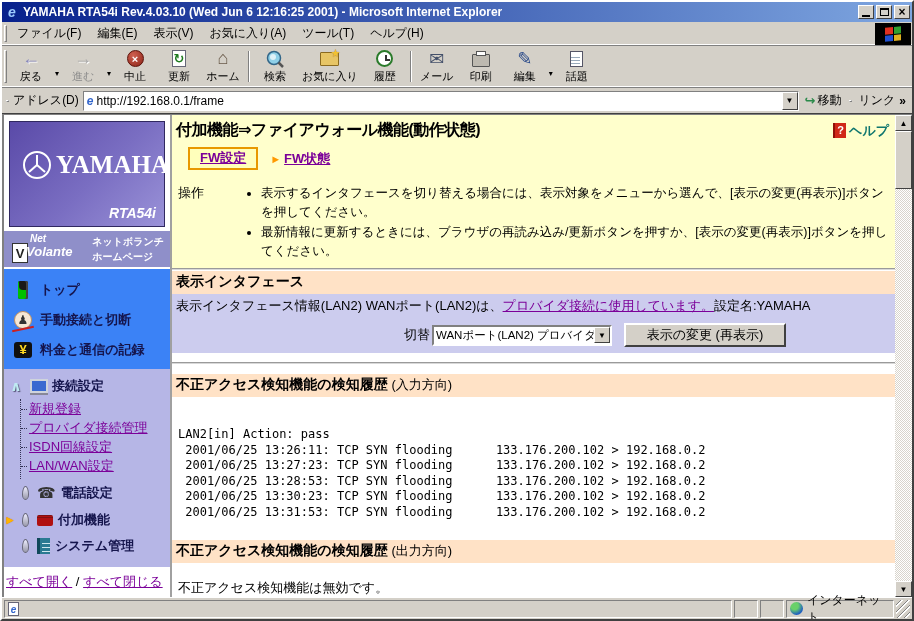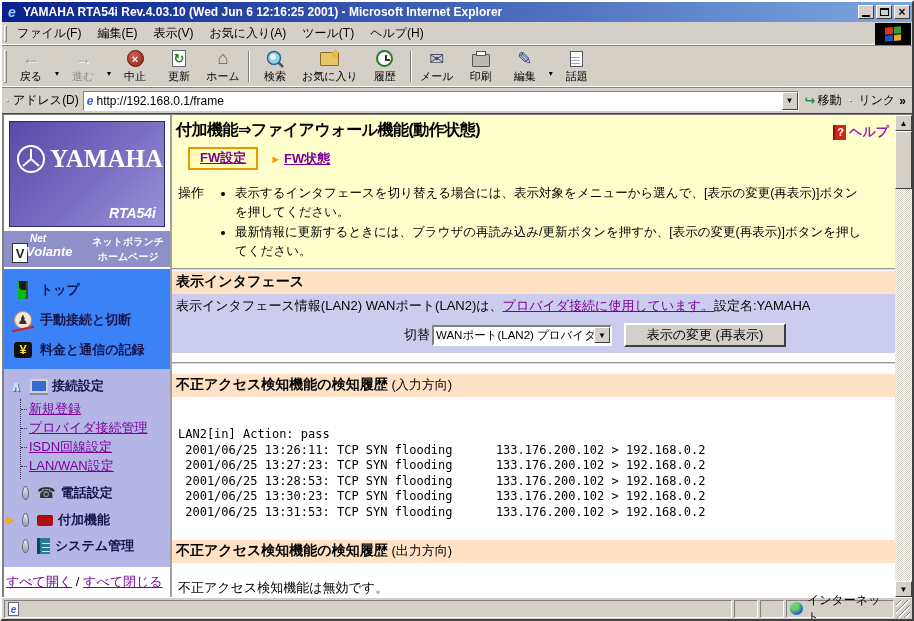--- a/index.html
+++ b/index.html
@@ -79,33 +79,33 @@
   .links-area { display:flex; align-items:center; font-size:12px; padding:0 4px; }
   .chev { color:#000; font-weight:bold; margin-left:4px; }
 
   
   .main { flex:1; display:flex; border-top:1px solid #808080; min-height:0; }
 
   
   .sidebar { width:170px; flex:0 0 auto; background:#fff; border-right:2px solid #a0a0a0; overflow:hidden;
     border-left:2px solid #808080; display:flex; flex-direction:column; }
   .logo-box { margin:6px 5px 4px 5px; height:112px; background:linear-gradient(135deg,#5a4aa8 0%,#7a6ec2 55%,#9a92d8 100%);
-    border:1px solid #302860; position:relative; padding:6px; }
+    border:1px solid #302860; position:relative; padding:12px; }
   .yamaha-row { display:flex; align-items:center; margin-top:16px; }
   .tuning-logo { flex:0 0 auto; margin-right:4px; }
   .brand { color:#fff; font-weight:bold; font-size:25px; letter-spacing:0px; font-family:"Liberation Serif","DejaVu Serif",serif; }
   .model { position:absolute; right:8px; bottom:5px; color:#fff; font-weight:bold; font-size:14px; font-style:italic; }
   .netvolante { background:#8f8fc9; height:40px; display:flex; align-items:center; justify-content:space-between;
     padding:2px 6px; border-bottom:2px solid #ffffff; }
   .nv-logo { position:relative; width:62px; height:32px; }
   .nv-page { position:absolute; left:2px; top:10px; width:16px; height:20px; background:#fff; border:1px solid #333;
     color:#222; font-weight:bold; font-size:13px; text-align:center; line-height:20px; }
   .nv-net { position:absolute; left:20px; top:0; color:#fff; font-weight:bold; font-size:10px; font-style:italic; }
   .nv-vol { position:absolute; left:16px; top:11px; color:#fff; font-weight:bold; font-size:13px; font-style:italic; }
-  .nv-text { color:#fff; font-size:10px; font-weight:bold; text-align:center; line-height:1.5; }
+  .nv-text { color:#fff; font-size:10px; font-weight:bold; text-align:left; line-height:1.5; }
   .side-main { background:#3b82f6; padding:6px 0 4px 0; }
   .side-item { display:flex; align-items:center; padding:5px 4px 5px 8px; color:#15154d; font-weight:bold; font-size:13px; }
   .si-icon { width:22px; height:20px; margin-right:6px; display:flex; align-items:center; justify-content:center; flex:0 0 auto; }
   .router-ic { width:10px; height:18px; background:#1a1a1a; border-radius:2px;
     box-shadow:inset -2px 0 0 #444, inset 3px -11px 0 -2px #00c000; }
   .person-ic { width:18px; height:18px; border-radius:50%; background:#f6e7d5; border:1px solid #c09060;
     color:#333; font-size:12px; text-align:center; line-height:17px; position:relative; }
   .person-ic i { position:absolute; left:-3px; bottom:-2px; width:22px; height:2px; background:#cc2020; transform:rotate(-12deg); }
   .yen-ic { width:18px; height:16px; background:#101010; border-radius:3px; color:#ffd820; font-weight:bold;
     font-size:13px; text-align:center; line-height:15px; }
@@ -122,31 +122,31 @@
   .vane-ic { width:7px; height:14px; border-radius:50% 50% 50% 50%/60% 60% 40% 40%;
     background:linear-gradient(#eef,#99a); border:1px solid #667; margin:0 8px 0 18px; flex:0 0 auto; }
   .case-ic { width:16px; height:11px; background:#b01010; border-radius:2px; border-top:3px double #801010; margin-right:5px; }
   .book-ic { width:13px; height:16px; background:#2a7a92; border-left:3px solid #10485a; margin-right:5px;
     background-image:repeating-linear-gradient(#2a7a92 0 3px,#cfe8ee 3px 4px); background-size:8px 12px; background-position:2px 2px; background-repeat:no-repeat; }
   .side-foot { background:#fff; padding:6px 2px; font-size:13px; flex:1; }
 
   
   .content { flex:1; background:#ffffff; overflow:hidden; display:flex; flex-direction:column; min-width:0; }
   .yellow-block { background:#ffffcc; padding:5px 4px 0 4px; height:153px; flex:0 0 auto; }
-  .page-title-row { display:flex; align-items:flex-end; justify-content:space-between; }
+  .page-title-row { display:flex; align-items:center; justify-content:space-between; }
   .page-title { font-size:16px; font-weight:bold; color:#000; letter-spacing:-0.5px; }
   .help-area { display:flex; align-items:center; margin-right:2px; }
   .help-book { width:13px; height:15px; background:#d02818; border-left:2px solid #901008; color:#fff; font-weight:bold;
     font-size:11px; text-align:center; line-height:15px; margin-right:3px; }
-  .help-label { color:#a21caf; font-size:13px; font-weight:bold; }
+  .help-label { color:#0f766e; font-size:13px; font-weight:bold; }
   .tabs-row { display:flex; align-items:center; margin:6px 0 0 12px; }
   .tab-active { border:2px solid #e89800; background:#ffffbb; padding:0px 10px 1px 10px; }
   .tab-active a, .tab-link a { color:#7b0099; font-size:13px; font-weight:bold; }
   .tab-arrow { color:#ff9900; margin:0 3px 0 12px; font-size:11px; }
-  .op-row { display:flex; margin:14px 0 0 2px; }
+  .op-row { display:flex; margin:14px 0 0 2px;justify-content:space-between; }
   .op-label { font-size:13px; width:42px; flex:0 0 auto; }
   .op-list { list-style:disc; margin-left:15px; font-size:12.5px; line-height:1.55; width:630px; }
 
   .hr3 { height:3px; border-top:1px solid #9a9a9a; border-bottom:1px solid #ffffff; background:#d8d8d8; flex:0 0 auto; }
 
   .peach-head { background:#ffe2c6; padding:2px 4px 3px 4px; font-size:14px; font-weight:bold; color:#000; flex:0 0 auto; }
   .peach-head .norm { font-weight:normal; font-size:13px; }
   .lav-row { background:#ccccee; padding:3px 4px; font-size:13px; color:#000; flex:0 0 auto; }
   .lav-row a { color:#7b0099; }
   .ctrl-row { display:flex; align-items:center; padding:5px 4px 6px 232px; }

